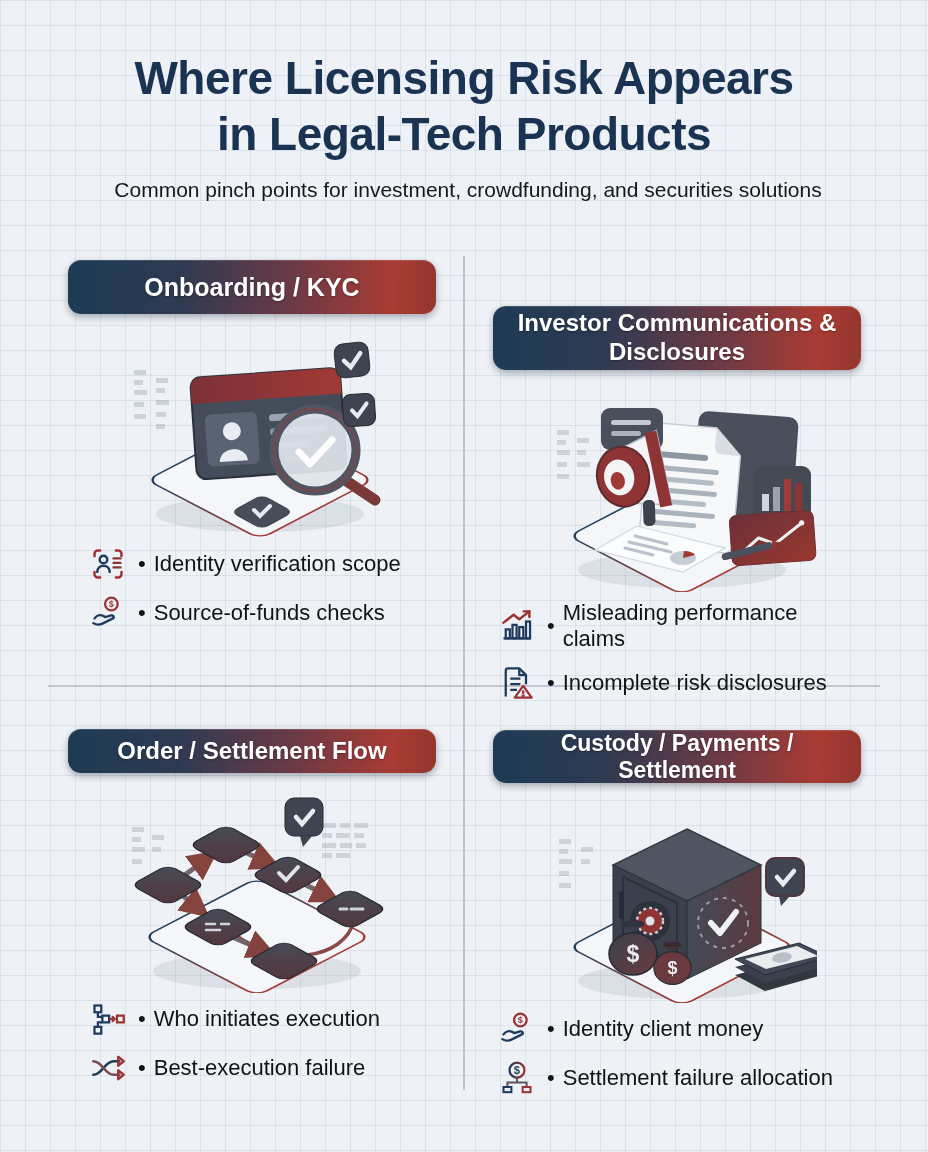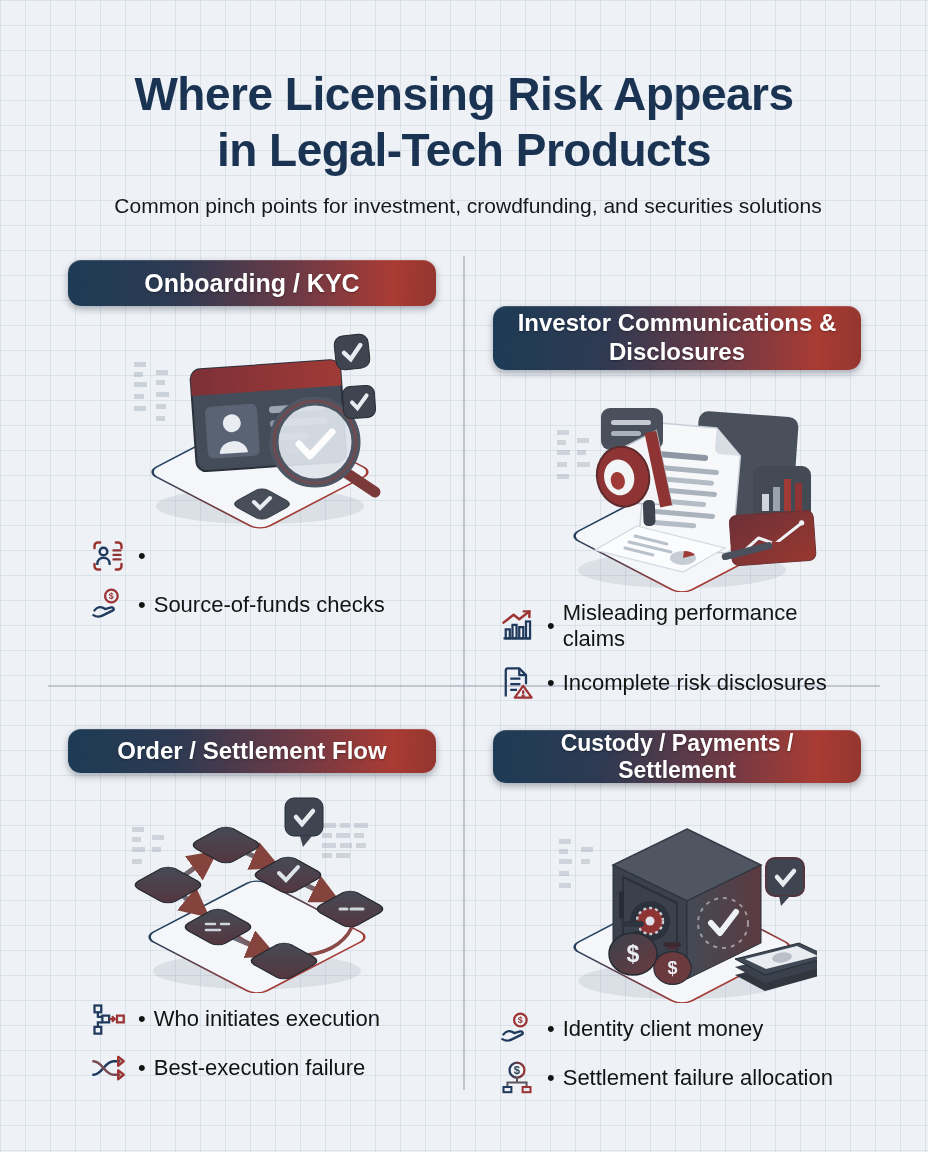--- a/index.html
+++ b/index.html
@@ -8,42 +8,42 @@
     background-color:#eef1f5;
     background-image:
       linear-gradient(rgba(203,212,224,.55) 1px, transparent 1px),
       linear-gradient(90deg, rgba(203,212,224,.55) 1px, transparent 1px);
     background-size:25px 25px;
     font-family:"Liberation Sans", sans-serif;
   }
   .header{position:absolute;top:50px;left:0;width:928px;text-align:center;}
   .title{
     font-size:46px;font-weight:700;color:#1a3352;line-height:1.22;
-    letter-spacing:-.5px;margin:16px;
+    letter-spacing:-.5px;margin:0;
   }
   .subtitle{font-size:21px;color:#15181c;margin-top:16px;padding-left:8px;}
 
   .divider-v{position:absolute;left:463px;top:256px;width:2px;height:834px;background:rgba(150,160,173,.55);}
   .divider-h{position:absolute;left:48px;top:685px;width:832px;height:2px;background:rgba(150,160,173,.5);}
 
   .quadrant{position:absolute;width:368px;}
   .q1{left:68px;top:260px;}
   .q2{left:493px;top:258px;margin-top:48px;}
   .q3{left:68px;top:729px;}
   .q4{left:493px;top:730px;}
 
   .banner{
     display:flex;align-items:center;justify-content:center;text-align:center;
     border-radius:13px;color:#fff;font-weight:700;
     background:linear-gradient(92deg,#1d3b55 0%,#2e3a52 30%,#6d3a45 62%,#a93b33 88%,#93362f 100%);
     box-shadow:0 3px 7px rgba(22,32,52,.35), inset 0 1px 0 rgba(255,255,255,.14);
     text-shadow:0 1px 2px rgba(0,0,0,.35);
     padding:0 14px;
   }
-  .q1 .banner{height:46px;font-size:25px;}
+  .q1 .banner{height:54px;font-size:25px;}
   .q2 .banner{height:64px;font-size:24px;line-height:1.2;}
   .q3 .banner{height:44px;font-size:24px;}
   .q4 .banner{height:53px;font-size:23px;}
 
   .illustration{display:block;margin:16px auto 4px auto;}
   .bullets{margin-top:8px;}
   .bullet-row{display:flex;align-items:center;margin:0 0 13px 22px;}
   .q2 .bullet-row, .q4 .bullet-row{margin-left:6px;}
   .bullet-icon{width:36px;height:36px;flex:0 0 36px;}
   .bullet-dot{font-size:22px;color:#131313;margin:0 8px 0 12px;}
@@ -172,20 +172,21 @@
             <circle cx="12" cy="12" r="3.4"></circle>
               <path d="M6.5 23 c0-3.6 2.6-5.4 5.5-5.4 s5.5 1.8 5.5 5.4"></path>
           </g>
           <g stroke="#8e3434" stroke-width="2.2" stroke-linecap="round">
             <path d="M21 11 h6"></path>
               <path d="M21 15 h6"></path>
               <path d="M21 19 h6"></path>
           </g>
         </svg>
         <span class="bullet-dot">•</span>
+        <span class="bullet-text">Identity verification scope</span>
       </div>
       <div class="bullet-row">
         <svg class="bullet-icon" viewBox="0 0 32 32">
           <circle cx="19" cy="8" r="5.6" fill="none" stroke="#9c3434" stroke-width="2"></circle>
           <text x="19" y="11" text-anchor="middle" font-size="8" font-weight="bold" fill="#9c3434" font-family="Liberation Sans, sans-serif">$</text>
           <path d="M3 25 c2.5 1.6 5.5 1.6 8 .4 l9 -4.4 c2 -1 1 -3.4 -1.2 -2.8 l-5.3 1.4 c-3.4 -2.6 -7 -2.2 -9.5 1.2" fill="none" stroke="#1f3a5c" stroke-width="2.1" stroke-linecap="round" stroke-linejoin="round"></path>
         </svg>
         <span class="bullet-dot">•</span>
         <span class="bullet-text">Source-of-funds checks</span>
       </div>

